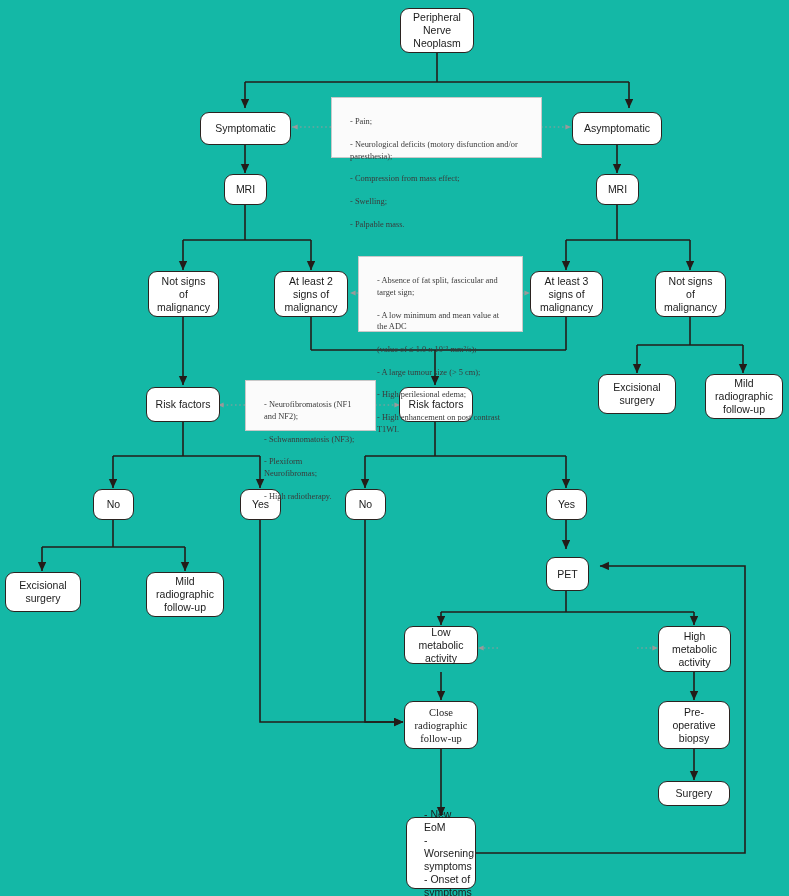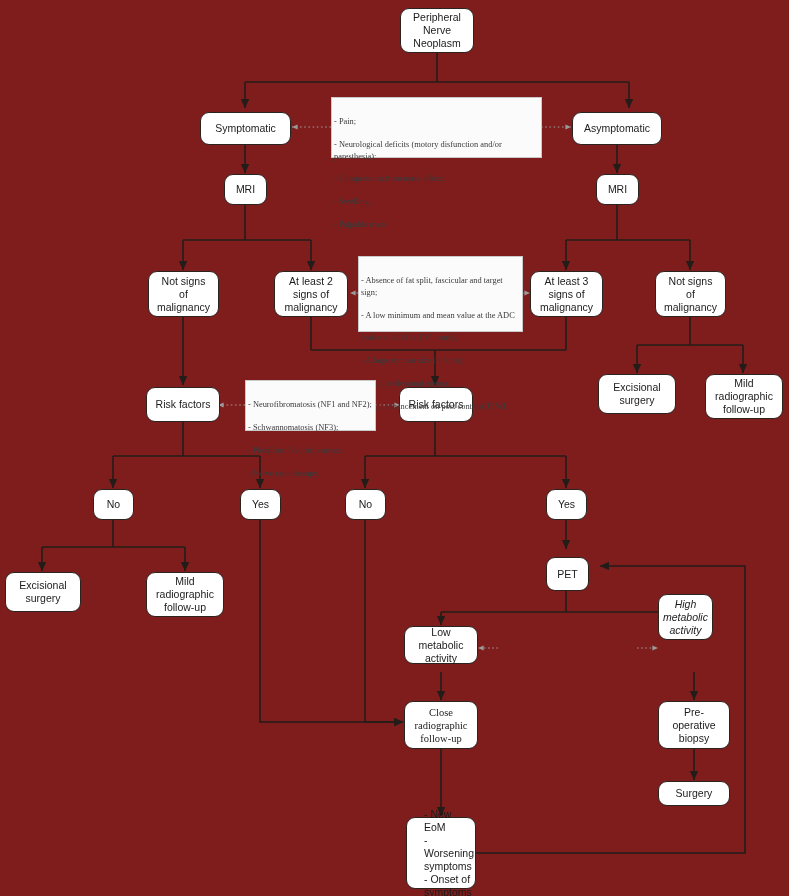--- a/index.html
+++ b/index.html
@@ -1,18 +1,18 @@
 <!DOCTYPE html>
 <html><head>
 <meta charset="utf-8">
 <title>Peripheral Nerve Neoplasm Management Flowchart</title>
 <style>
   html,body{margin:0;padding:0;background:#ffffff;}
   body{font-family:"Liberation Sans", sans-serif;color:#141414;}
-  #canvas{position:relative;width:789px;height:896px;overflow:hidden;background:#7f1d1d;}
+  #canvas{position:relative;width:789px;height:896px;overflow:hidden;background:#14b8a6;}
   svg.edges{position:absolute;left:0;top:0;width:789px;height:896px;pointer-events:none;}
 
   .node{
     position:absolute;
     box-sizing:border-box;
     border:1.6px solid #2b2320;
     border-radius:9px;
     background:#ffffff;
     display:flex;
     align-items:center;
@@ -29,21 +29,21 @@
 
   .note{
     position:absolute;
     box-sizing:border-box;
     border:1px solid #c9c9c9;
     background:#fbfbfb;
     font-family:"Liberation Serif", serif;
     font-size:8.4px;
     line-height:11.4px;
     color:#3a3a3a;
-    padding:7px 2px;
+    padding:7px 18px;
     white-space:pre-line;
   }
 </style>
 </head>
 <body>
 
 <div id="canvas">
 
   <svg class="edges" viewBox="0 0 789 896">
     <defs>
@@ -192,21 +192,21 @@
   <div class="node" style="left:146px;top:572px;width:78px;height:45px;">Mild
 radiographic
 follow-up</div>
 
   <div class="node" style="left:546px;top:550px;width:43px;height:34px;margin-top:7px;">PET</div>
 
   <div class="node" style="left:404px;top:626px;width:74px;height:38px;">Low
 metabolic
 activity</div>
 
-  <div class="node" style="left:658px;top:594px;width:55px;height:46px;font-style:italic;">High
+  <div class="node" style="left:658px;top:626px;width:73px;height:46px;">High
 metabolic
 activity</div>
 
   <div class="node" style="left:404px;top:701px;width:74px;height:48px;font-family:Liberation Serif, serif;">Close
 radiographic
 follow-up</div>
 
   <div class="node" style="left:658px;top:701px;width:72px;height:48px;">Pre-
 operative
 biopsy</div>
@@ -233,17 +233,17 @@
     <div>(value of  ≤ 1.0 x 10⁻³ mm²/s);</div>
     <div>- A large tumour size (&gt; 5 cm);</div>
     <div>- High perilesional edema;</div>
     <div>- High enhancement on post contrast T1WI.</div>
   </div>
 
   <div class="note" style="left:245px;top:380px;width:131px;height:51px;">
     <div>- Neurofibromatosis (NF1 and NF2);</div>
     <div>- Schwannomatosis (NF3);</div>
     <div>- Plexiform Neurofibromas;</div>
-    <div>- Nerve radiotherapy.</div>
+    <div>- High radiotherapy.</div>
   </div>
 
 
 </div>
 
 </body></html>

